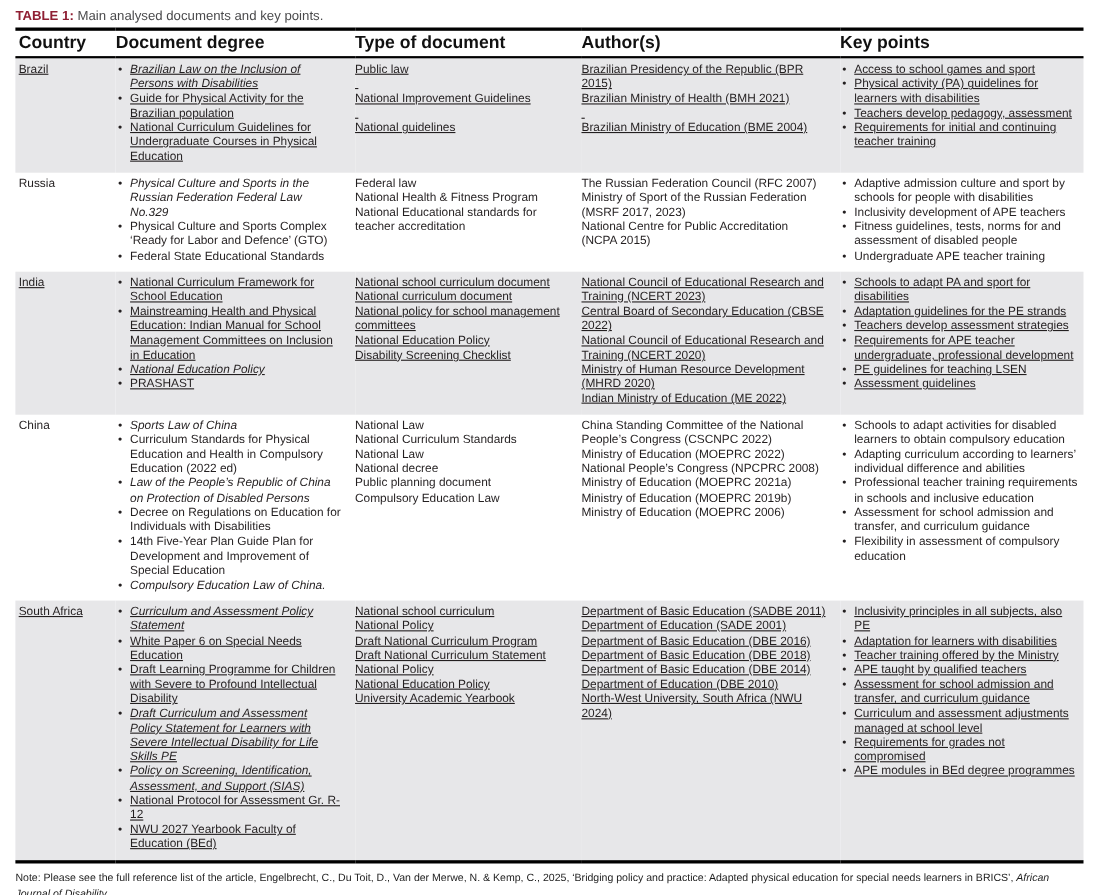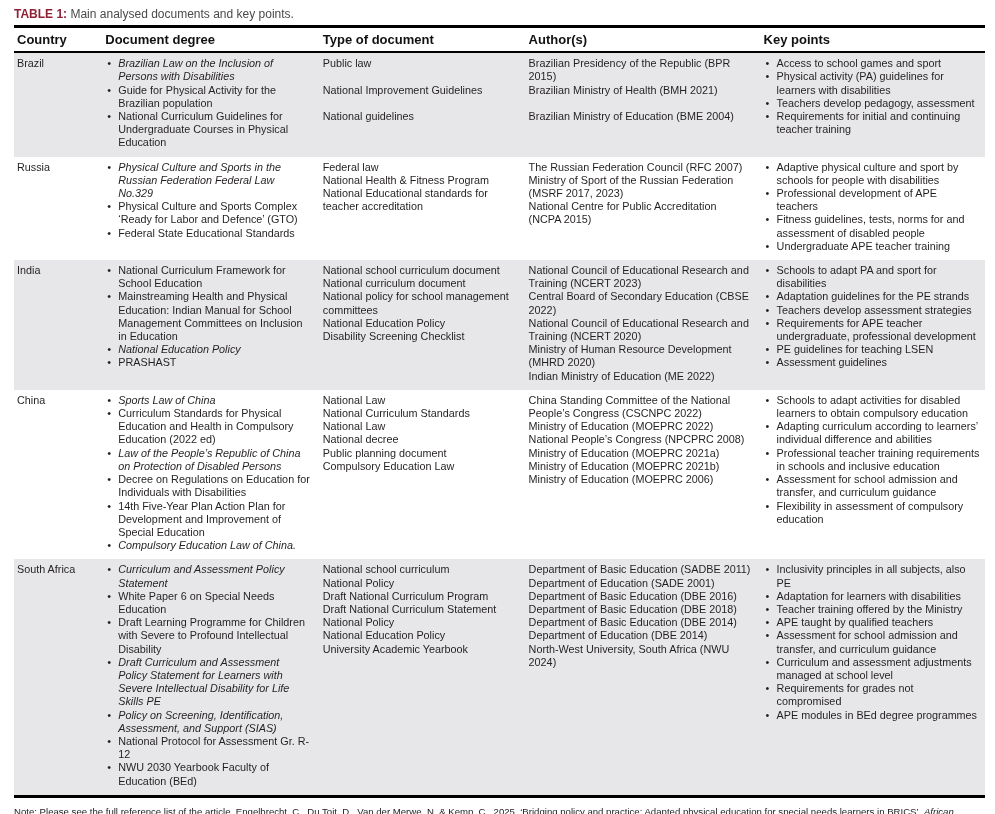--- a/index.html
+++ b/index.html
@@ -33,35 +33,35 @@
   table.doc-table {
     width: 100%;
     border-collapse: collapse;
     font-size: 10.8px;
     line-height: 13.2px;
     border-top: 3px solid #000;
     border-bottom: 3px solid #000;
   }
   thead th {
     text-align: left;
-    font-size: 13px;
+    font-size: 16px;
     font-weight: 700;
     padding: 5px 8px 5px 0;
     border-bottom: 2px solid #000;
     color: #111;
     vertical-align: bottom;
   }
   thead th:first-child, td.cell:first-child { padding-left: 3px; }
 
   td.cell {
     vertical-align: top;
     padding: 4px 12px 7px 0;
   }
   td.cell:last-child { padding-right: 4px; }
-  tr.shaded { background: var(--row-shade); }
+  tr.shaded { background: var(--row-shade); text-decoration: underline; }
 
   ul.bullets { margin: 0; padding: 0; list-style: none; }
   ul.bullets li { position: relative; padding-left: 13px; }
   ul.bullets li::before { content: "\2022"; position: absolute; left: 2px; }
   .italic { font-style: italic; }
   .line { min-height: 13.2px; }
 
   .note {
     font-size: 9.6px;
     line-height: 14px;
@@ -146,22 +146,22 @@
             <div class="line">National Health &amp; Fitness Program</div>
             <div class="line">National Educational standards for teacher accreditation</div>
           </td>
           <td class="cell">
             <div class="line">The Russian Federation Council (RFC 2007)</div>
             <div class="line">Ministry of Sport of the Russian Federation (MSRF 2017, 2023)</div>
             <div class="line">National Centre for Public Accreditation (NCPA 2015)</div>
           </td>
           <td class="cell">
             <ul class="bullets">
-              <li>Adaptive physical culture and sport by schools for people with disabilities</li>
-              <li>Professional development of APE teachers</li>
+              <li>Adaptive admission culture and sport by schools for people with disabilities</li>
+              <li>Inclusivity development of APE teachers</li>
               <li>Fitness guidelines, tests, norms for and assessment of disabled people</li>
               <li>Undergraduate APE teacher training</li>
             </ul>
           </td>
         </tr>
         <tr class="shaded">
           <td class="cell">
             <div>India</div>
           </td>
           <td class="cell">
@@ -200,38 +200,38 @@
         <tr>
           <td class="cell">
             <div>China</div>
           </td>
           <td class="cell">
             <ul class="bullets">
               <li class="italic">Sports Law of China</li>
               <li>Curriculum Standards for Physical Education and Health in Compulsory Education (2022 ed)</li>
               <li class="italic">Law of the People’s Republic of China on Protection of Disabled Persons</li>
               <li>Decree on Regulations on Education for Individuals with Disabilities</li>
-              <li>14th Five-Year Plan Action Plan for Development and Improvement of Special Education</li>
+              <li>14th Five-Year Plan Guide Plan for Development and Improvement of Special Education</li>
               <li class="italic">Compulsory Education Law of China.</li>
             </ul>
           </td>
           <td class="cell">
             <div class="line">National Law</div>
             <div class="line">National Curriculum Standards</div>
             <div class="line">National Law</div>
             <div class="line">National decree</div>
             <div class="line">Public planning document</div>
             <div class="line">Compulsory Education Law</div>
           </td>
           <td class="cell">
             <div class="line">China Standing Committee of the National People’s Congress (CSCNPC 2022)</div>
             <div class="line">Ministry of Education (MOEPRC 2022)</div>
             <div class="line">National People’s Congress (NPCPRC 2008)</div>
             <div class="line">Ministry of Education (MOEPRC 2021a)</div>
-            <div class="line">Ministry of Education (MOEPRC 2021b)</div>
+            <div class="line">Ministry of Education (MOEPRC 2019b)</div>
             <div class="line">Ministry of Education (MOEPRC 2006)</div>
           </td>
           <td class="cell">
             <ul class="bullets">
               <li>Schools to adapt activities for disabled learners to obtain compulsory education</li>
               <li>Adapting curriculum according to learners’ individual difference and abilities</li>
               <li>Professional teacher training requirements in schools and inclusive education</li>
               <li>Assessment for school admission and transfer, and curriculum guidance</li>
               <li>Flexibility in assessment of compulsory education</li>
             </ul>
@@ -242,39 +242,39 @@
             <div>South Africa</div>
           </td>
           <td class="cell">
             <ul class="bullets">
               <li class="italic">Curriculum and Assessment Policy Statement</li>
               <li>White Paper 6 on Special Needs Education</li>
               <li>Draft Learning Programme for Children with Severe to Profound Intellectual Disability</li>
               <li class="italic">Draft Curriculum and Assessment Policy Statement for Learners with Severe Intellectual Disability for Life Skills PE</li>
               <li class="italic">Policy on Screening, Identification, Assessment, and Support (SIAS)</li>
               <li>National Protocol for Assessment Gr. R-12</li>
-              <li>NWU 2030 Yearbook Faculty of Education (BEd)</li>
+              <li>NWU 2027 Yearbook Faculty of Education (BEd)</li>
             </ul>
           </td>
           <td class="cell">
             <div class="line">National school curriculum</div>
             <div class="line">National Policy</div>
             <div class="line">Draft National Curriculum Program</div>
             <div class="line">Draft National Curriculum Statement</div>
             <div class="line">National Policy</div>
             <div class="line">National Education Policy</div>
             <div class="line">University Academic Yearbook</div>
           </td>
           <td class="cell">
             <div class="line">Department of Basic Education (SADBE 2011)</div>
             <div class="line">Department of Education (SADE 2001)</div>
             <div class="line">Department of Basic Education (DBE 2016)</div>
             <div class="line">Department of Basic Education (DBE 2018)</div>
             <div class="line">Department of Basic Education (DBE 2014)</div>
-            <div class="line">Department of Education (DBE 2014)</div>
+            <div class="line">Department of Education (DBE 2010)</div>
             <div class="line">North-West University, South Africa (NWU 2024)</div>
           </td>
           <td class="cell">
             <ul class="bullets">
               <li>Inclusivity principles in all subjects, also PE</li>
               <li>Adaptation for learners with disabilities</li>
               <li>Teacher training offered by the Ministry</li>
               <li>APE taught by qualified teachers</li>
               <li>Assessment for school admission and transfer, and curriculum guidance</li>
               <li>Curriculum and assessment adjustments managed at school level</li>

